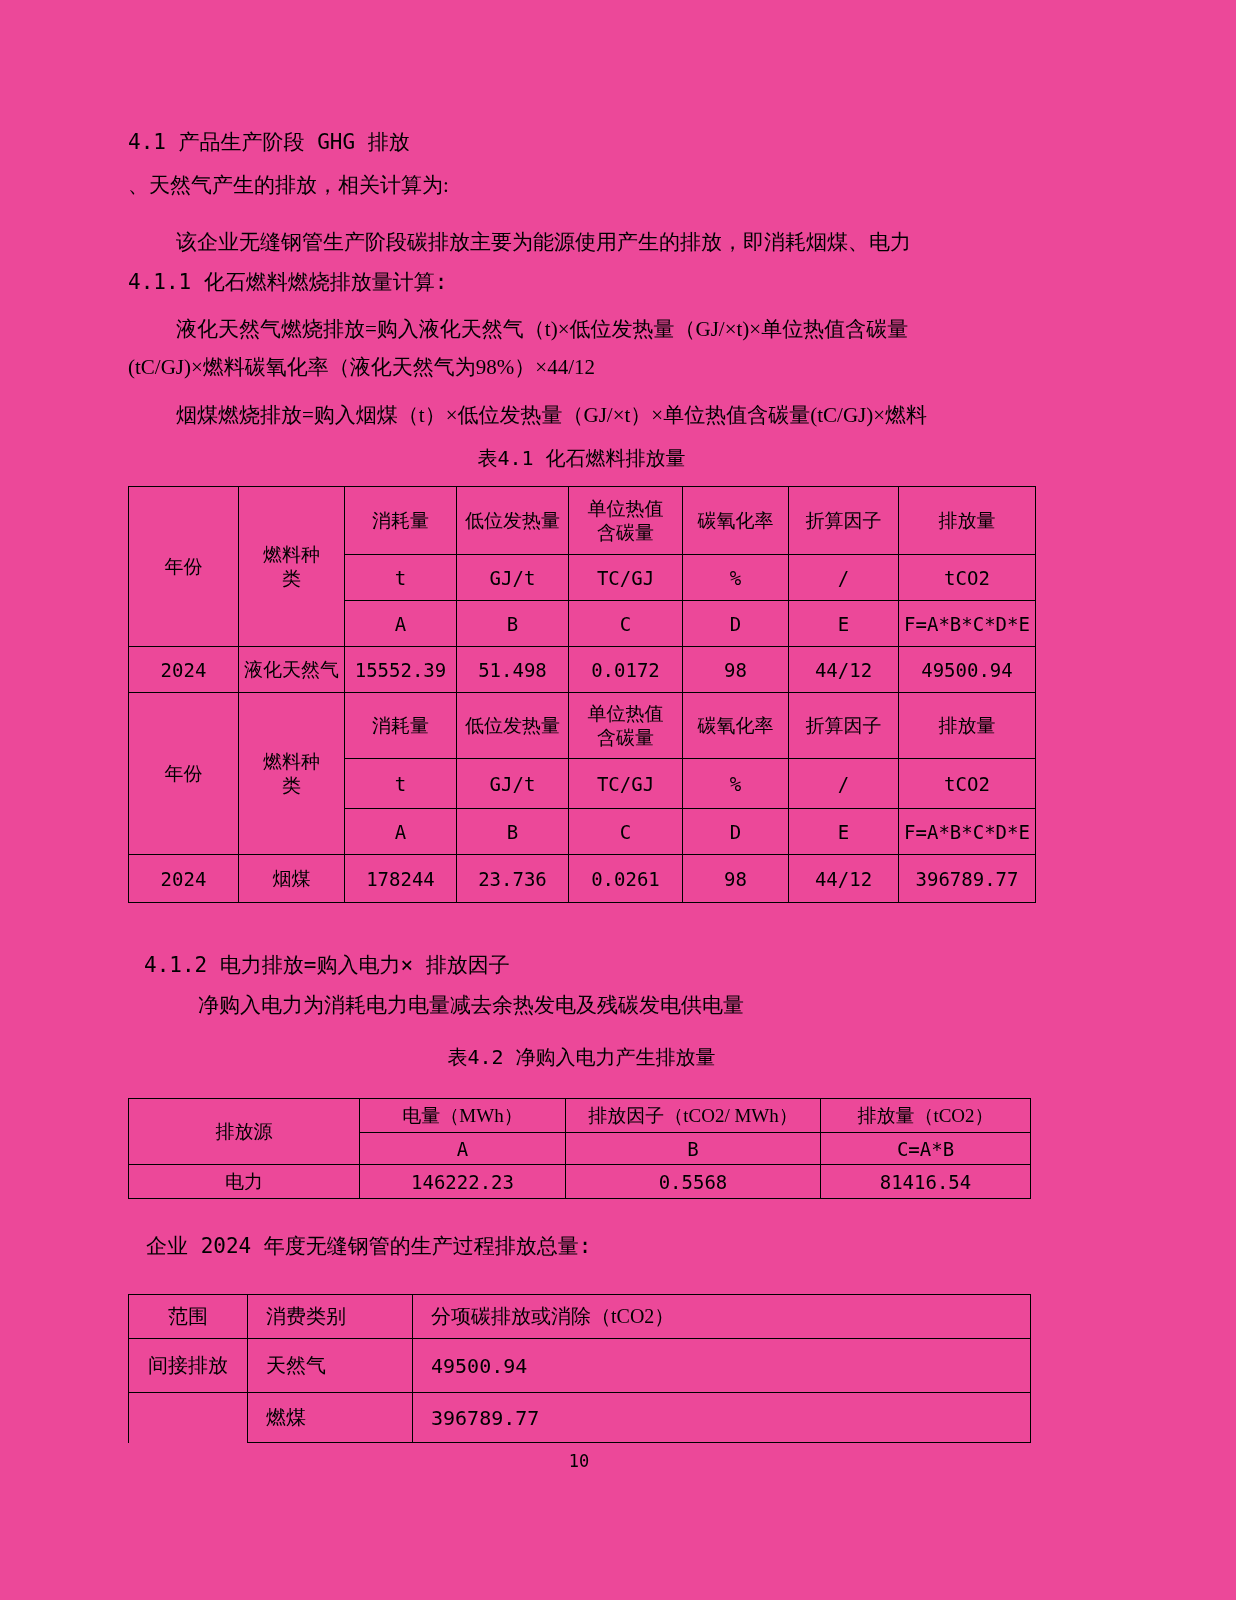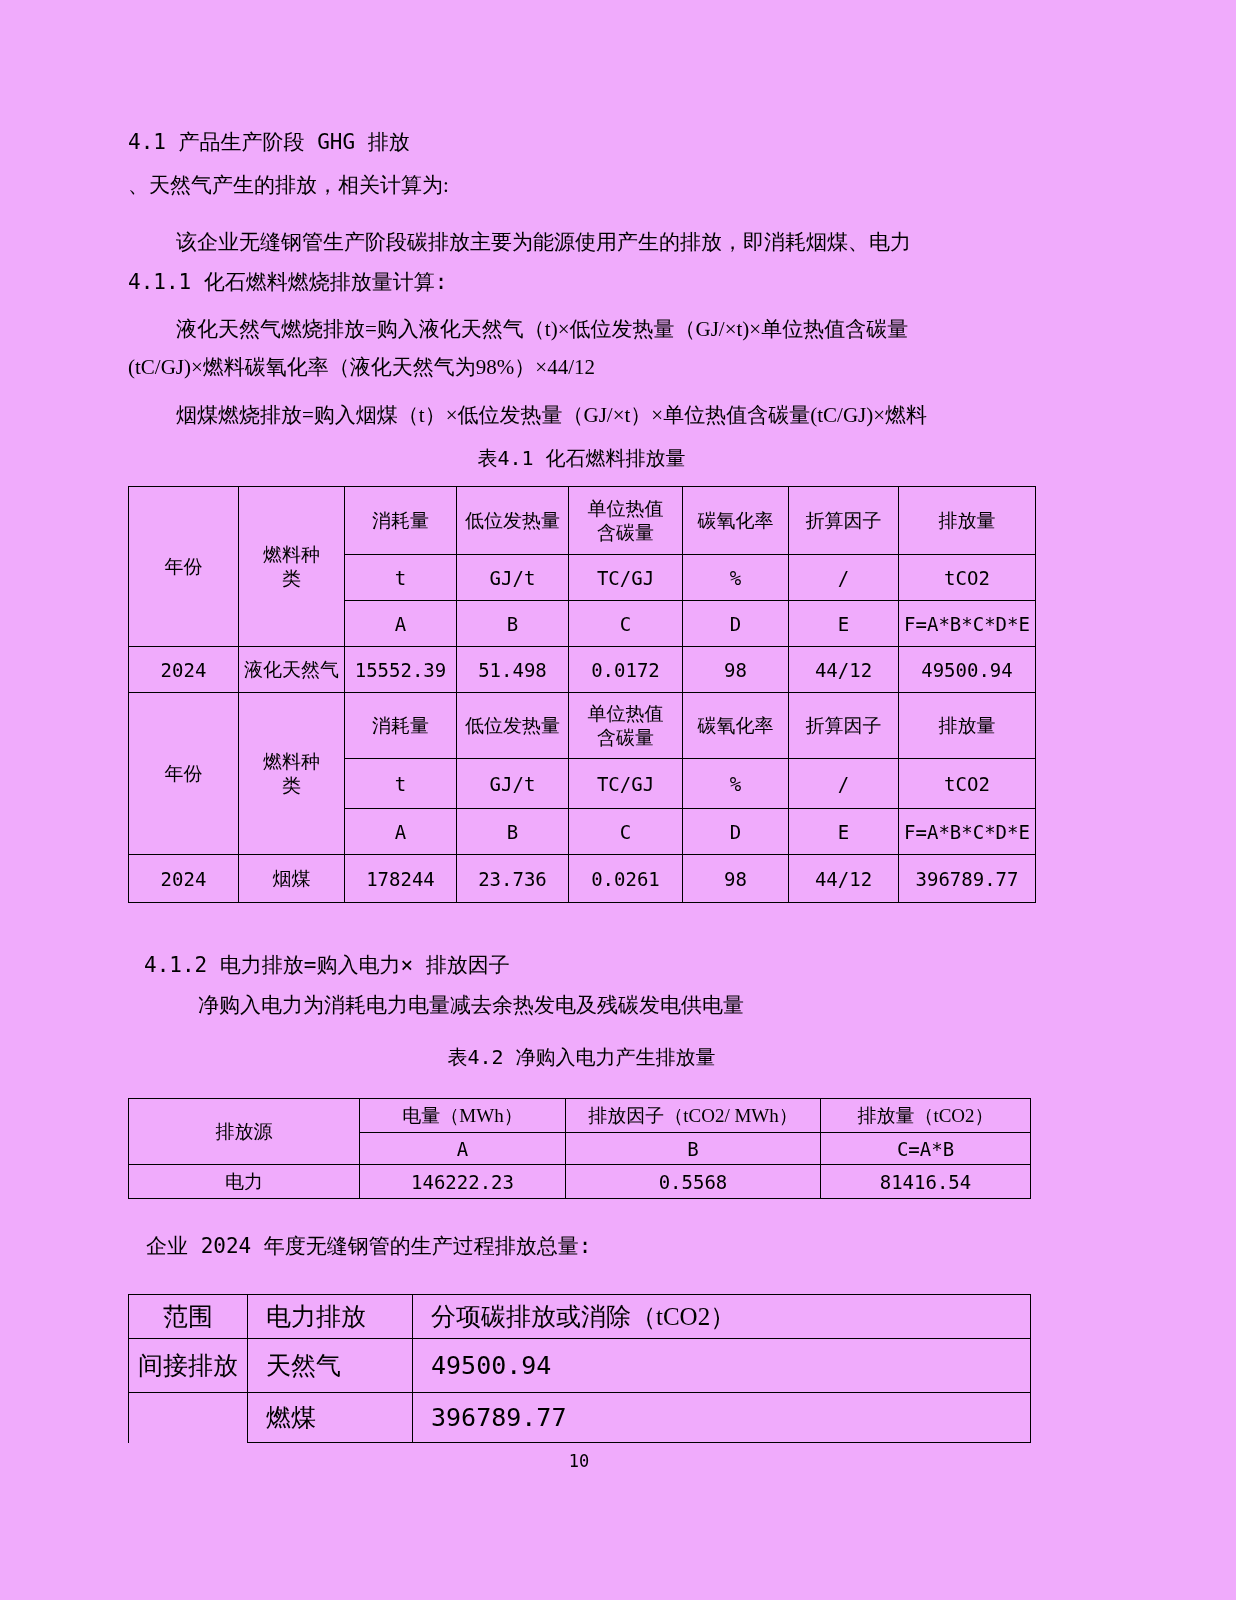--- a/index.html
+++ b/index.html
@@ -1,19 +1,19 @@
 <!DOCTYPE html>
 <html><head>
 <meta charset="utf-8">
 <style>
   html,body{margin:0;padding:0;background:#e8e8e8;}
   .page{
     position:relative;
     width:1236px;height:1600px;
-    background:#f0abfc;
+    background:#ec4899;
     color:#000;
     font-family:"Liberation Serif","DejaVu Serif",serif;
     overflow:hidden;
     box-sizing:border-box;
     padding:116px 0 0 128px;
   }
   .line{font-size:21px;line-height:28px;white-space:nowrap;}
   .slab{font-family:"DejaVu Sans Mono",monospace;}
   .mono{font-family:"DejaVu Sans Mono",monospace;}
   .indent{padding-left:48px;}
@@ -22,21 +22,21 @@
   .pl18{padding-left:18px;}
   .mt12{margin-top:12px;}  .mt14{margin-top:14px;}  .mt15{margin-top:15px;}
   .mt17{margin-top:10px;}  .mt19{margin-top:19px;}  .mt20{margin-top:20px;}
   .mt24{margin-top:24px;}  .mt27{margin-top:27px;}  .mt29{margin-top:29px;}
   .mt33{margin-top:33px;}  .mt34{margin-top:34px;}  .mt48{margin-top:48px;}
   .caption{width:907px;text-align:center;font-size:20px;line-height:28px;}
   table.t{border-collapse:collapse;table-layout:fixed;}
   table.t td{border:1px solid #000;padding:0 2px;vertical-align:middle;text-align:center;overflow:hidden;}
   .t1{width:907px;font-size:19px;}
   .t2{width:902px;font-size:19px;}
-  .t3{width:902px;font-size:25px;border-radius:19px;}
+  .t3{width:902px;font-size:20px;border-radius:19px;}
   .pre{white-space:pre-line;line-height:24px;}
   tr.h68{height:68px;} tr.h66{height:66px;} tr.h48{height:48px;} tr.h46{height:46px;} tr.h50b{height:50px;}
   tr.h34{height:34px;} tr.h32{height:32px;}
   tr.h44{height:44px;} tr.h54{height:54px;} tr.h50{height:50px;}
   .t3 td.left{text-align:left;padding-left:18px;}
   .t3 td.open{border-bottom:none;}
   .footer{width:902px;text-align:center;font-size:17px;line-height:20px;margin-top:8px;}
 </style>
 </head>
 <body>
@@ -186,21 +186,21 @@
 
   <table class="t t3 mt34">
     <colgroup>
       <col style="width:119px">
         <col style="width:165px">
         <col style="width:618px">
     </colgroup>
     <tbody>
       <tr class="h44">
         <td>范围</td>
-        <td class="left">电力排放</td>
+        <td class="left">消费类别</td>
         <td class="left">分项碳排放或消除（tCO2）</td>
       </tr>
       <tr class="h54">
         <td>间接排放</td>
         <td class="left">天然气</td>
         <td class="left mono">49500.94</td>
       </tr>
       <tr class="h50">
         <td class="open"></td>
         <td class="left">燃煤</td>

